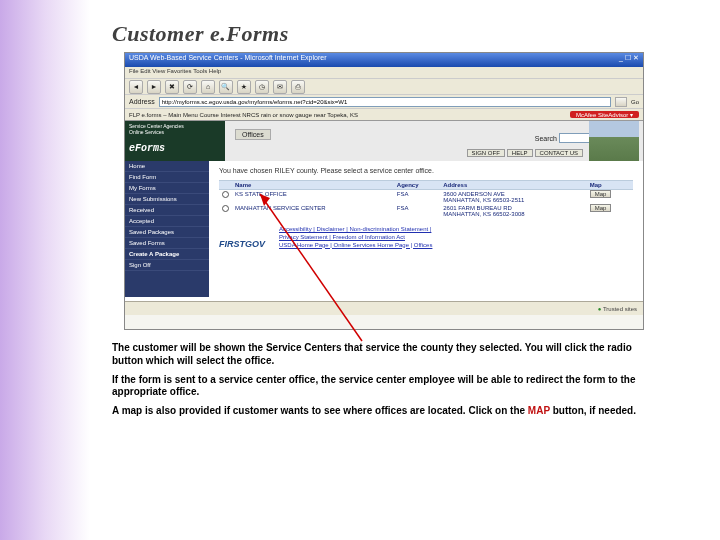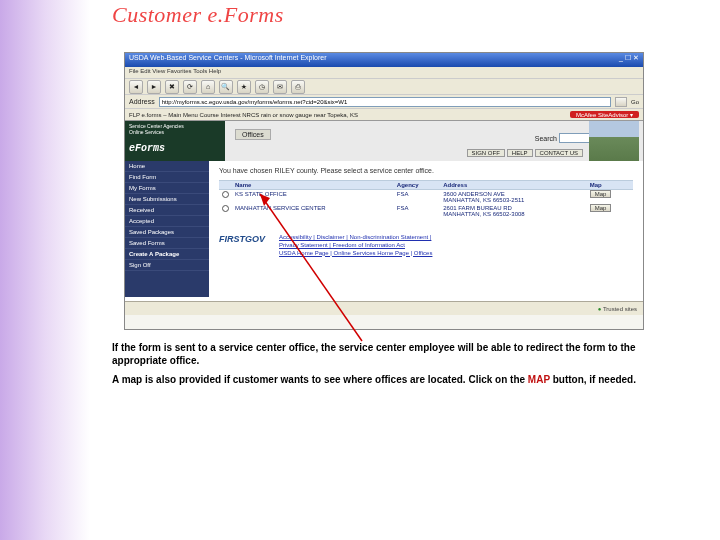--- a/index.html
+++ b/index.html
@@ -14,25 +14,25 @@
   .bg-gradient {
     position: absolute;
     left: 0; top: 0;
     width: 90px;
     height: 540px;
     background: linear-gradient(90deg, #c9a9e8 0%, #e8d8f5 50%, #fff 100%);
   }
   .slide-title {
     position: absolute;
     left: 112px;
-    top: 2px;
+    top: 21px;
     font-size: 22px;
-    font-weight: normal;
+    font-weight: bold;
     font-style: italic;
-    color: #ef4444;
+    color: #404040;
     font-family: Georgia, "Times New Roman", serif;
     letter-spacing: 0.5px;
   }
   .screenshot-box {
     position: absolute;
     left: 124px;
     top: 52px;
     width: 520px;
     height: 278px;
     border: 1px solid #888;
@@ -229,23 +229,23 @@
     background: #fff;
   }
   .map-btn {
     background: linear-gradient(#f4f4e8,#dcd8c8);
     border: 1px solid #888;
     padding: 0 4px;
     font-size: 6px;
     color: #333;
   }
   .footer-links {
-    margin-top: 16px;
-    display: flex;
-    align-items: flex-start;
+    margin-top: 8px;
+    display: flex;
+    align-items: flex-end;
     gap: 14px;
     font-size: 6px;
   }
   .firstgov {
     color: #204a8a;
     font-style: italic;
     font-weight: bold;
     font-size: 9px;
   }
   .footer-link-block { color: #2030b0; text-decoration: underline; line-height: 1.3; }
@@ -425,17 +425,18 @@
     </div>
   </div>
 </div>
 
 <svg class="arrow-svg" viewBox="0 0 130 160">
   <line x1="110" y1="155" x2="8" y2="8" stroke="#d00000" stroke-width="1.5"></line>
   <polygon points="8,8 18,12 12,20" fill="#d00000"></polygon>
 </svg>
 
 <div class="body-text">
+  <p>The customer will be shown the Service Centers that service the county they selected. You will click the radio button which will select the office.</p>
   <p>If the form is sent to a service center office, the service center employee will be able to redirect the form to the appropriate office.</p>
   <p>
     <span>A map is also provided if customer wants to see where offices are located.  Click on the </span><span class="map-word">MAP</span><span> button, if needed.</span>
   </p>
 </div>
 
 </body></html>

